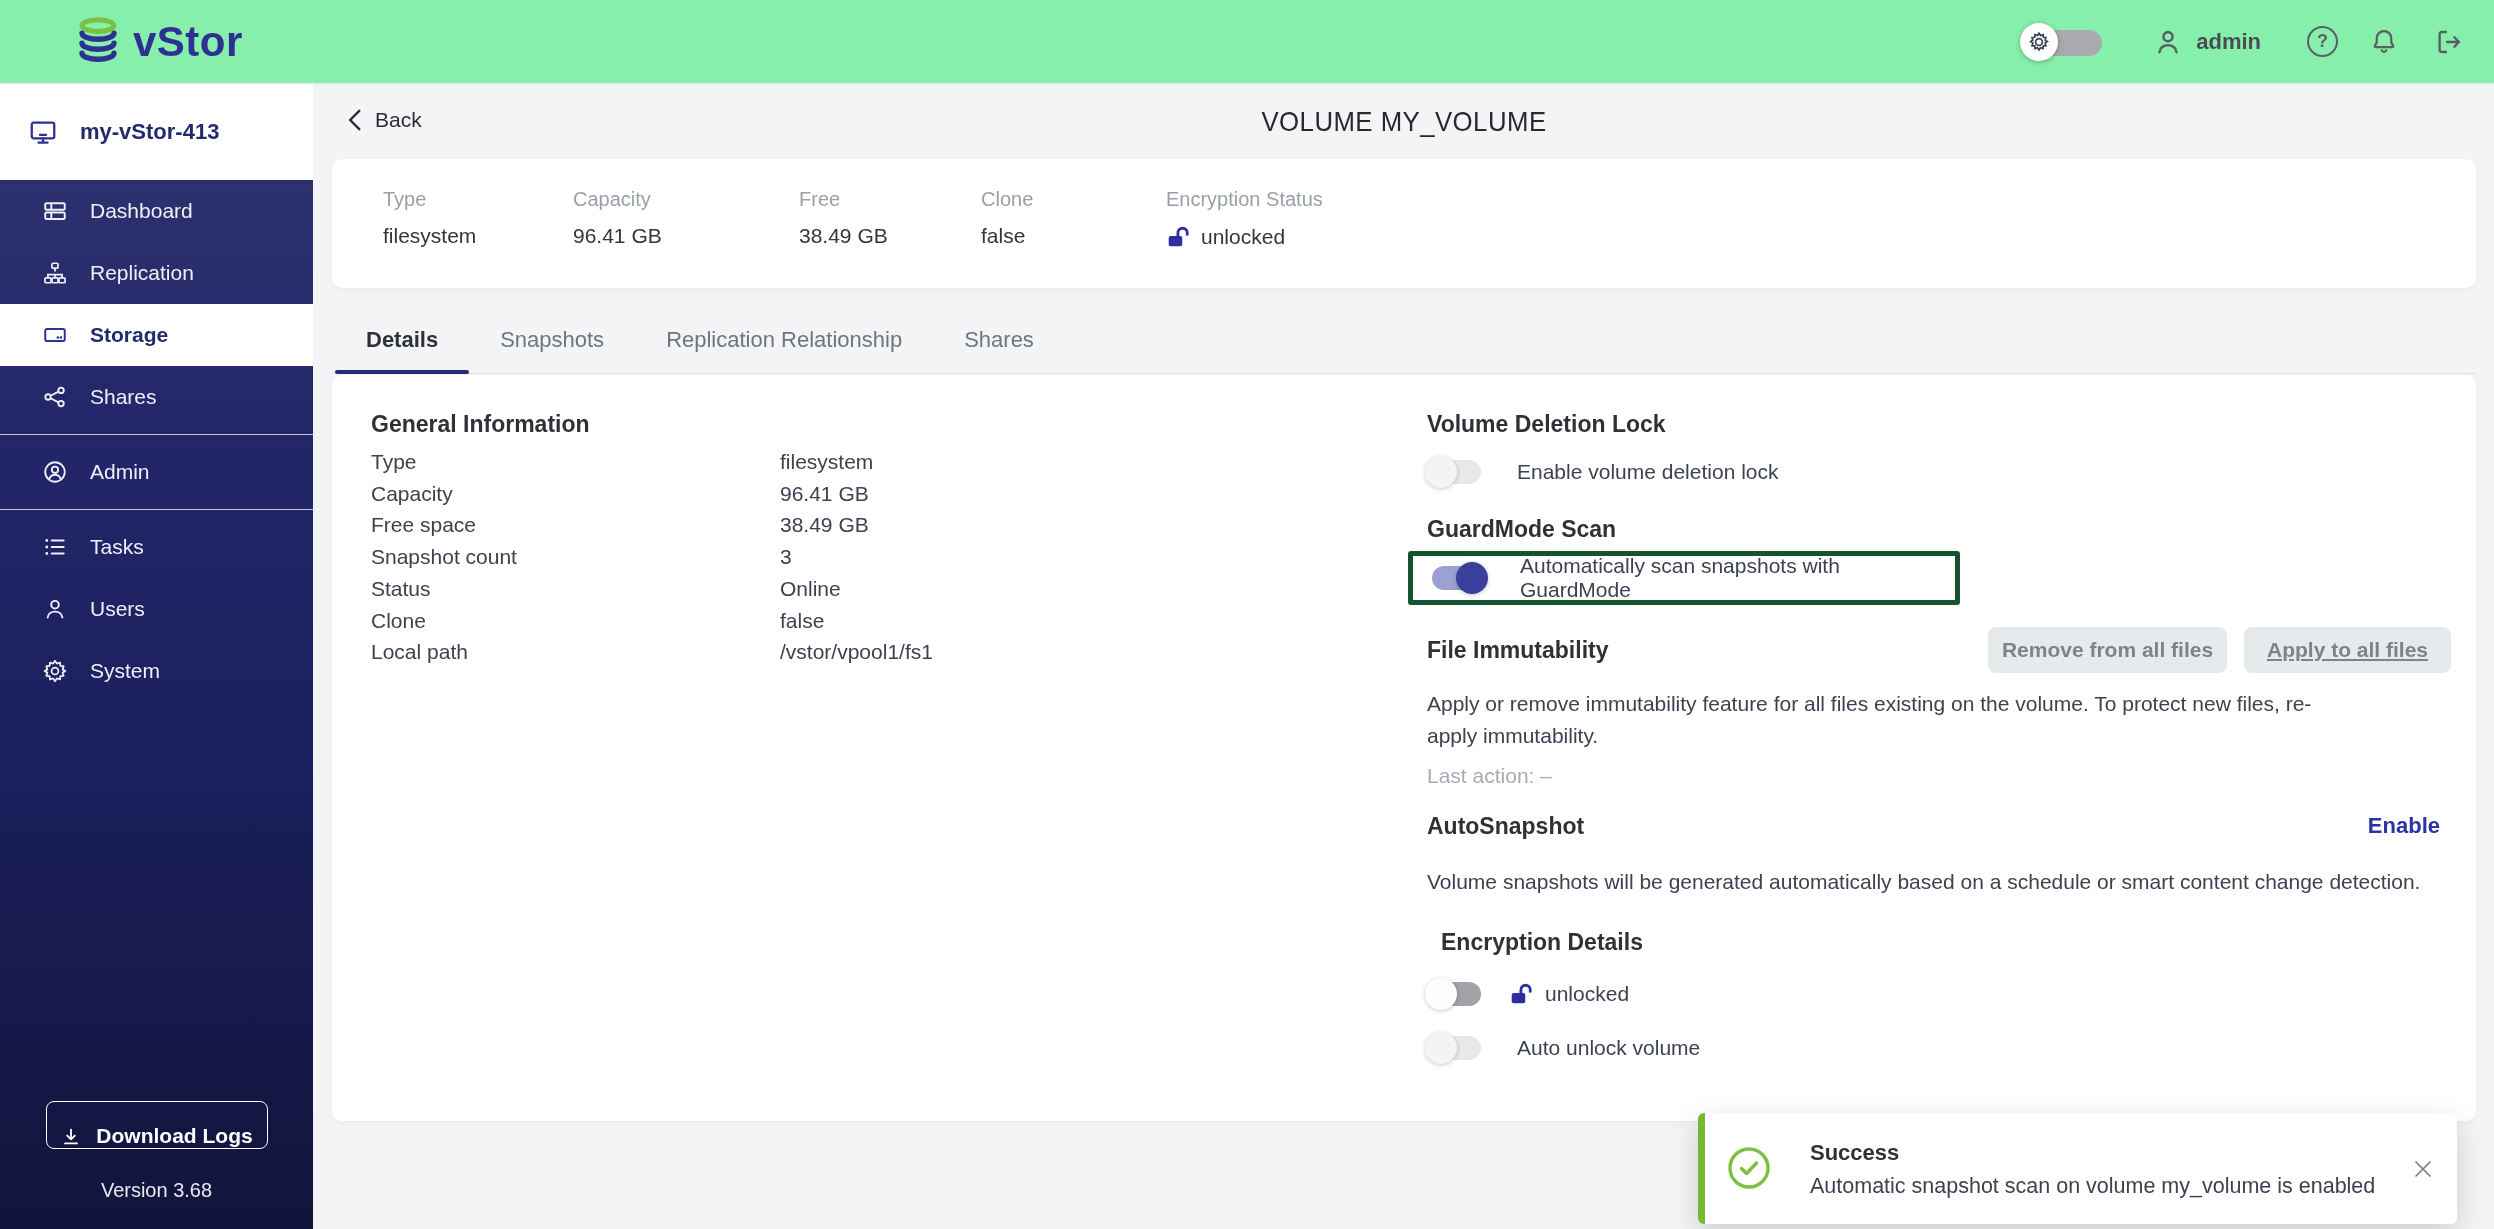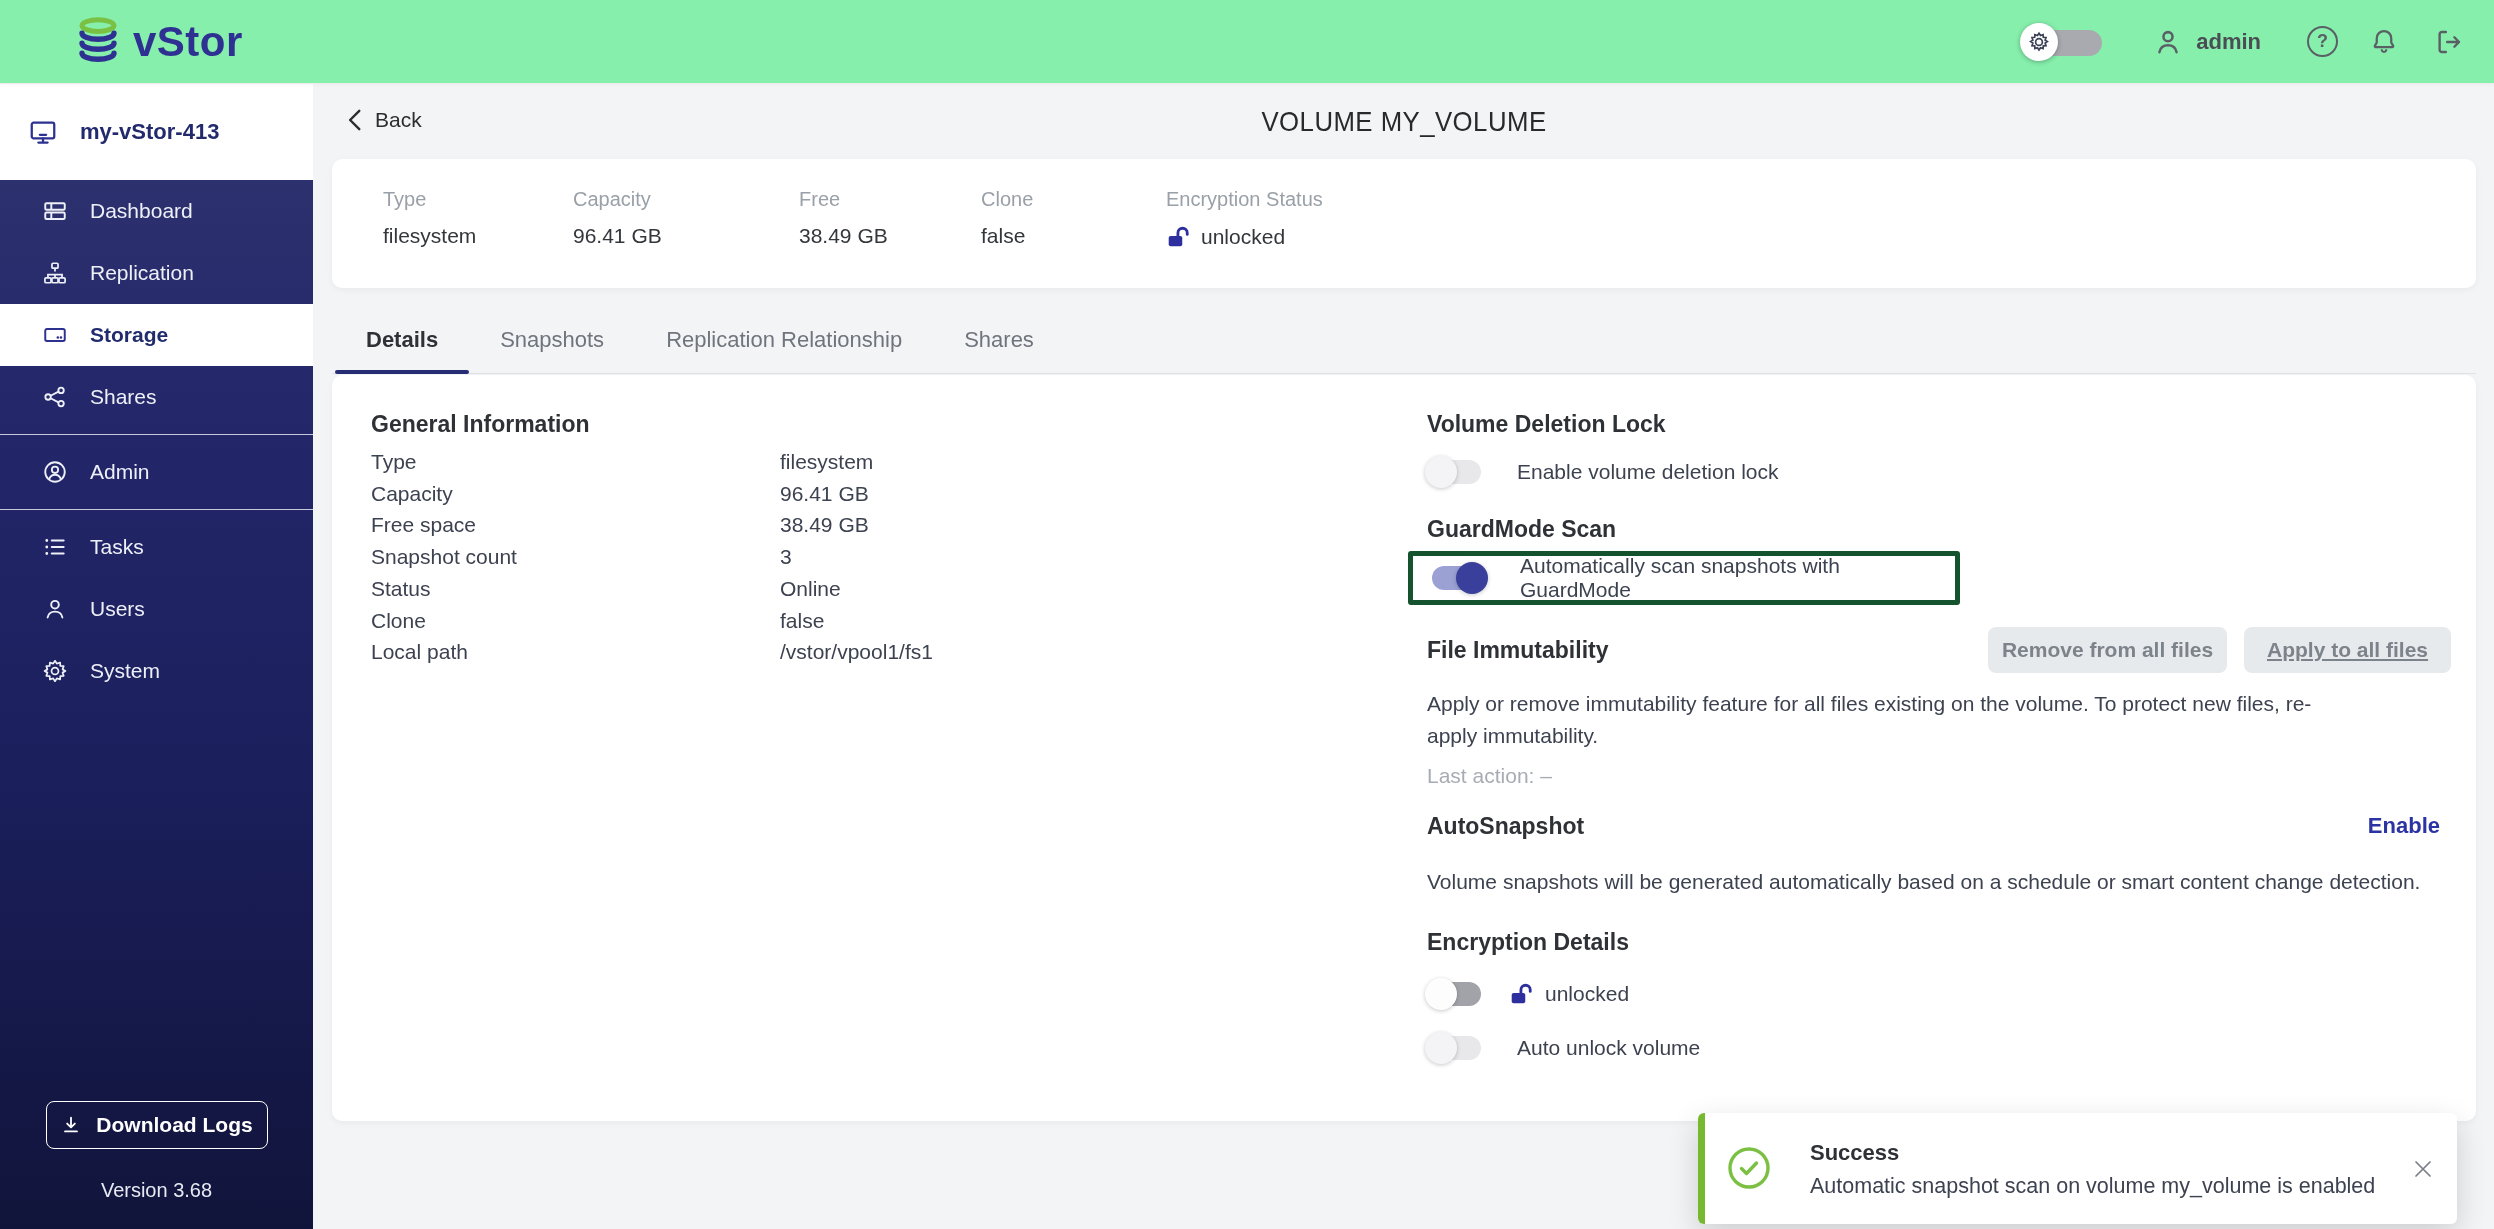--- a/index.html
+++ b/index.html
@@ -55,21 +55,21 @@
     color:#eef0f8; cursor:pointer;
   }
   .nav-item .nav-label { font-size:21px; font-weight:500; }
   .nav-item.active { background:#fff; color:#2d3190; }
   .nav-item.active .nav-label { color:#212c6e; font-weight:700; }
   .nav-divider { height:1px; background:rgba(255,255,255,.75); margin:6px 0; }
   .sidebar-bottom { margin-top:auto; display:flex; flex-direction:column; align-items:center; }
   .dl-btn {
     width:222px; height:48px; border:1.6px solid #fff; border-radius:8px;
     background:transparent; color:#fff; font-size:21px; font-weight:700;
-    font-family:inherit; display:flex; align-items:center; justify-content:center; gap:14px;
+    font-family:inherit; display:flex; align-items:flex-end; justify-content:center; gap:14px;
     cursor:pointer; margin-bottom:30px;
   }
   .version { color:#e8eaf2; font-size:20px; margin-bottom:27px; }
 
   
   .main { position:absolute; left:313px; top:84px; width:2181px; height:1145px; }
   .topbar { position:relative; height:75px; }
   .back-btn {
     position:absolute; left:34px; top:24px; display:flex; align-items:center; gap:12px;
     font-size:21px; color:#2b2d31; cursor:pointer; font-weight:500;
@@ -144,21 +144,21 @@
   }
   .btn-remove { right:240px; width:239px; }
   .btn-apply { right:16px; width:207px;text-decoration:underline; }
 
   .fi-desc { margin-top:15px; width:925px; font-size:21px; line-height:32px; color:#3c4250; }
   .last-action { margin-top:13px; font-size:21px; line-height:22px; color:#a7acb4; }
 
   .as-header { margin-top:18px; height:42px; display:flex; align-items:center; justify-content:space-between; padding-right:27px; }
   .link-btn { font-size:22px; font-weight:700; color:#2c33a3; cursor:pointer; }
   .as-desc { margin-top:20px; font-size:21px; line-height:30px; color:#3c4250; }
-  .enc-title { margin-top:24px; }
+  .enc-title { margin-top:24px;margin-left:14px; }
   .enc-row1 { margin-top:4px; gap:26px; }
   .enc-row1 .enc-lockline { display:flex; align-items:center; gap:10px; }
 
   
   .toast {
     position:absolute; left:1698px; top:1113px; width:759px; height:111px;
     background:#fff; border-radius:6px; box-shadow:0 10px 30px rgba(0,0,0,.16); z-index:10;
   }
   .toast-bar { position:absolute; left:0; top:0; bottom:0; width:7px; background:#76b82f; border-radius:6px 0 0 6px; }
   .toast-icon { position:absolute; left:29px; top:33px; }

